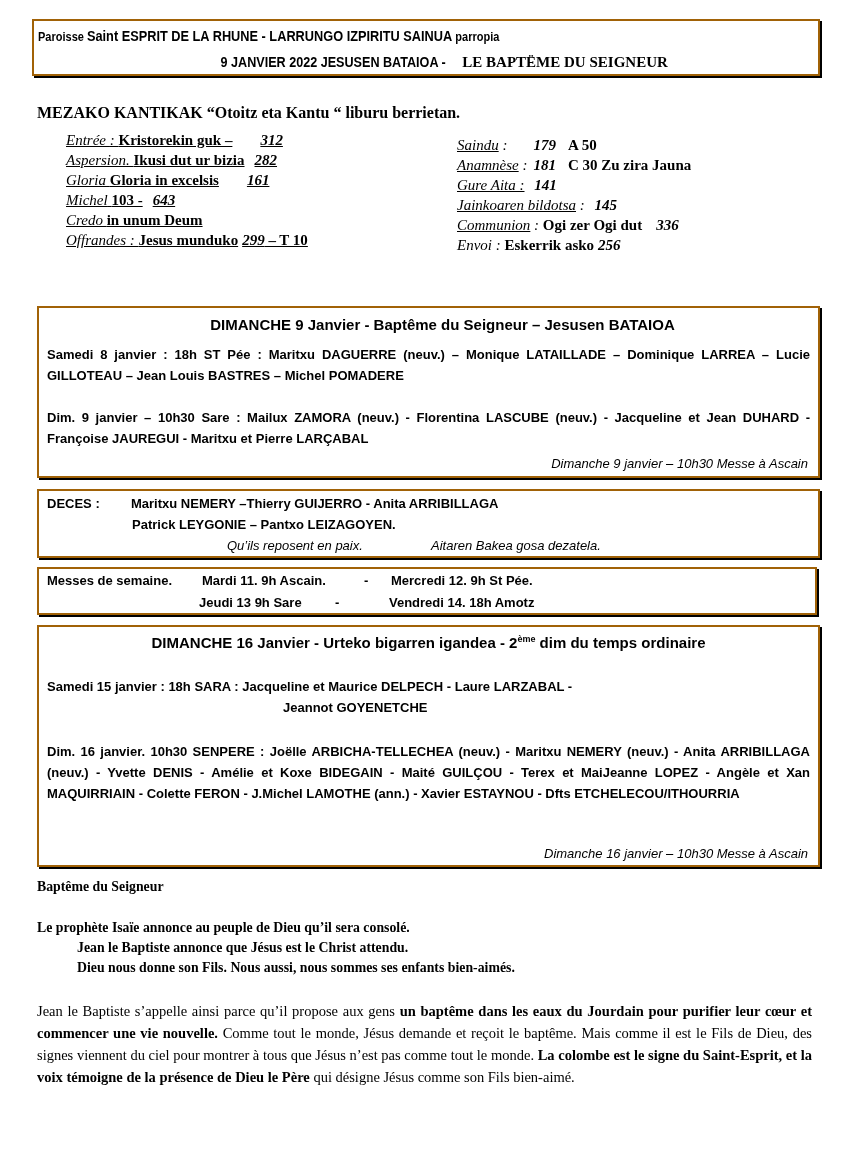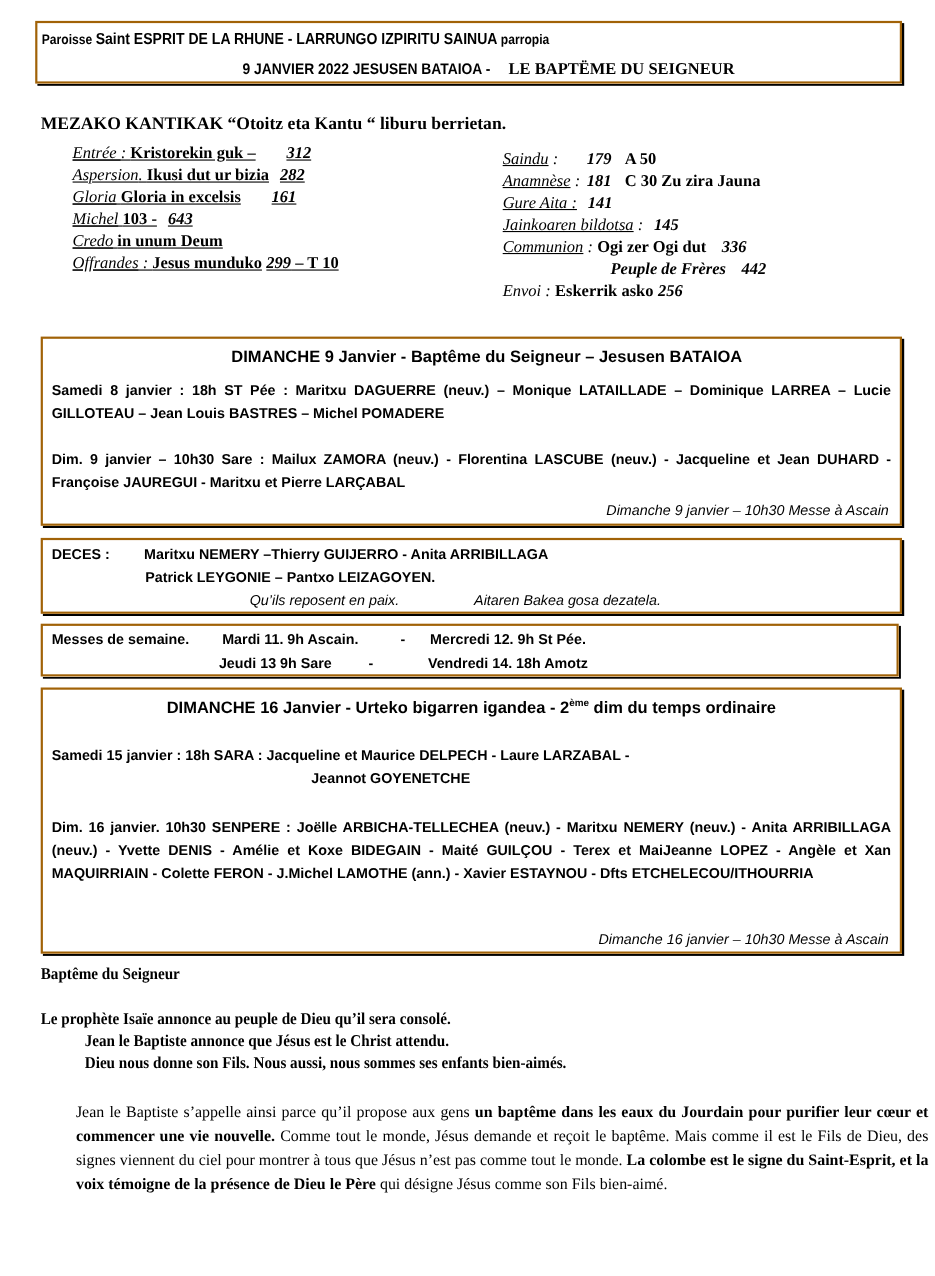--- a/index.html
+++ b/index.html
@@ -38,21 +38,21 @@
     #s1 { left: 37px; top: 306px; width: 783px; height: 172px; }
     #s2 { left: 37px; top: 489px; width: 783px; height: 69px; }
     #s3 { left: 37px; top: 567px; width: 780px; height: 48px; }
     #s4 { left: 37px; top: 625px; width: 783px; height: 242px; }
 
     sup { font-size: 9px; }
 
     
     .body-txt { position: absolute; left: 37px; width: 790px; font-size: 15px; line-height: 21px; }
     .cond2 { display: inline-block; transform: scaleX(0.92); transform-origin: left; }
-    #reading { top: 1000px; font-size: 14.5px; line-height: 22px; text-align: justify; width: 775px; margin-left: 32px; }
+    #reading { top: 1000px; font-size: 14.5px; line-height: 22px; text-align: justify; width: 775px; }
   </style>
 </head>
 <body>
 
 <div id="header" class="box shadow sans">
   <div class="abs l1">
     <span>Paroisse</span>
     <span class="big">Saint ESPRIT DE LA RHUNE  -  LARRUNGO IZPIRITU SAINUA</span>
     <span>parropia</span>
   </div>
@@ -71,21 +71,20 @@
     <div class="row"><i class="u">Michel</i><i> </i><b>103   -</b><span class="bi" style="margin-left: 10px;">643</span></div>
     <div class="row"><i class="u">Credo</i><i> </i><b>in unum Deum</b></div>
     <div class="row"><i class="u">Offrandes</i><i> : </i><b>Jesus munduko</b><span class="bi" style="margin-left: 4px;">299</span><b> – T 10</b></div>
   </div>
 <div id="kright" class="klist serif">
     <div class="row"><i class="u">Saindu</i><i> :</i><span class="bi" style="margin-left: 26px;">179</span><b style="margin-left: 12px;">A 50</b></div>
     <div class="row"><i class="u">Anamnèse</i><i> :</i><span class="bi" style="margin-left: 6px;">181</span><b style="margin-left: 12px;">C 30  Zu zira Jauna</b></div>
     <div class="row"><i class="u">Gure Aita :</i><i> </i><span class="bi" style="margin-left: 6px;">141</span></div>
     <div class="row"><i class="u">Jainkoaren bildotsa</i><i> : </i><span class="bi" style="margin-left: 6px;">145</span></div>
     <div class="row"><i class="u">Communion</i><i> : </i><b>Ogi zer Ogi dut</b><span class="bi" style="margin-left: 14px;">336</span></div>
-    <div class="row" style="padding-left: 98px;"><b class="bi">Peuple de Frères</b><span class="bi" style="margin-left: 14px;">442</span></div>
     <div class="row"><i>Envoi</i><i> : </i><b>Eskerrik asko</b><span class="bi" style="margin-left: 4px; text-align: right;">256</span></div>
   </div>
 
 <div id="s1" class="box shadow sans sec">
   <div class="title" style="top:8px;padding-left:28px;">DIMANCHE 9 Janvier  -   Baptême du Seigneur – Jesusen BATAIOA</div>
   <div class="para" style="top:36px;">Samedi 8 janvier :  18h ST Pée :   Maritxu DAGUERRE (neuv.) – Monique LATAILLADE – Dominique LARREA – Lucie GILLOTEAU – Jean Louis BASTRES – Michel POMADERE</div>
   <div class="para" style="top:99px;">Dim. 9 janvier – 10h30  Sare :    Mailux ZAMORA (neuv.) - Florentina LASCUBE (neuv.) - Jacqueline et Jean DUHARD - Françoise JAUREGUI - Maritxu et Pierre LARÇABAL</div>
   <div class="foot" style="top:148px;">Dimanche 9 janvier – 10h30  Messe à Ascain</div>
 </div>
 

